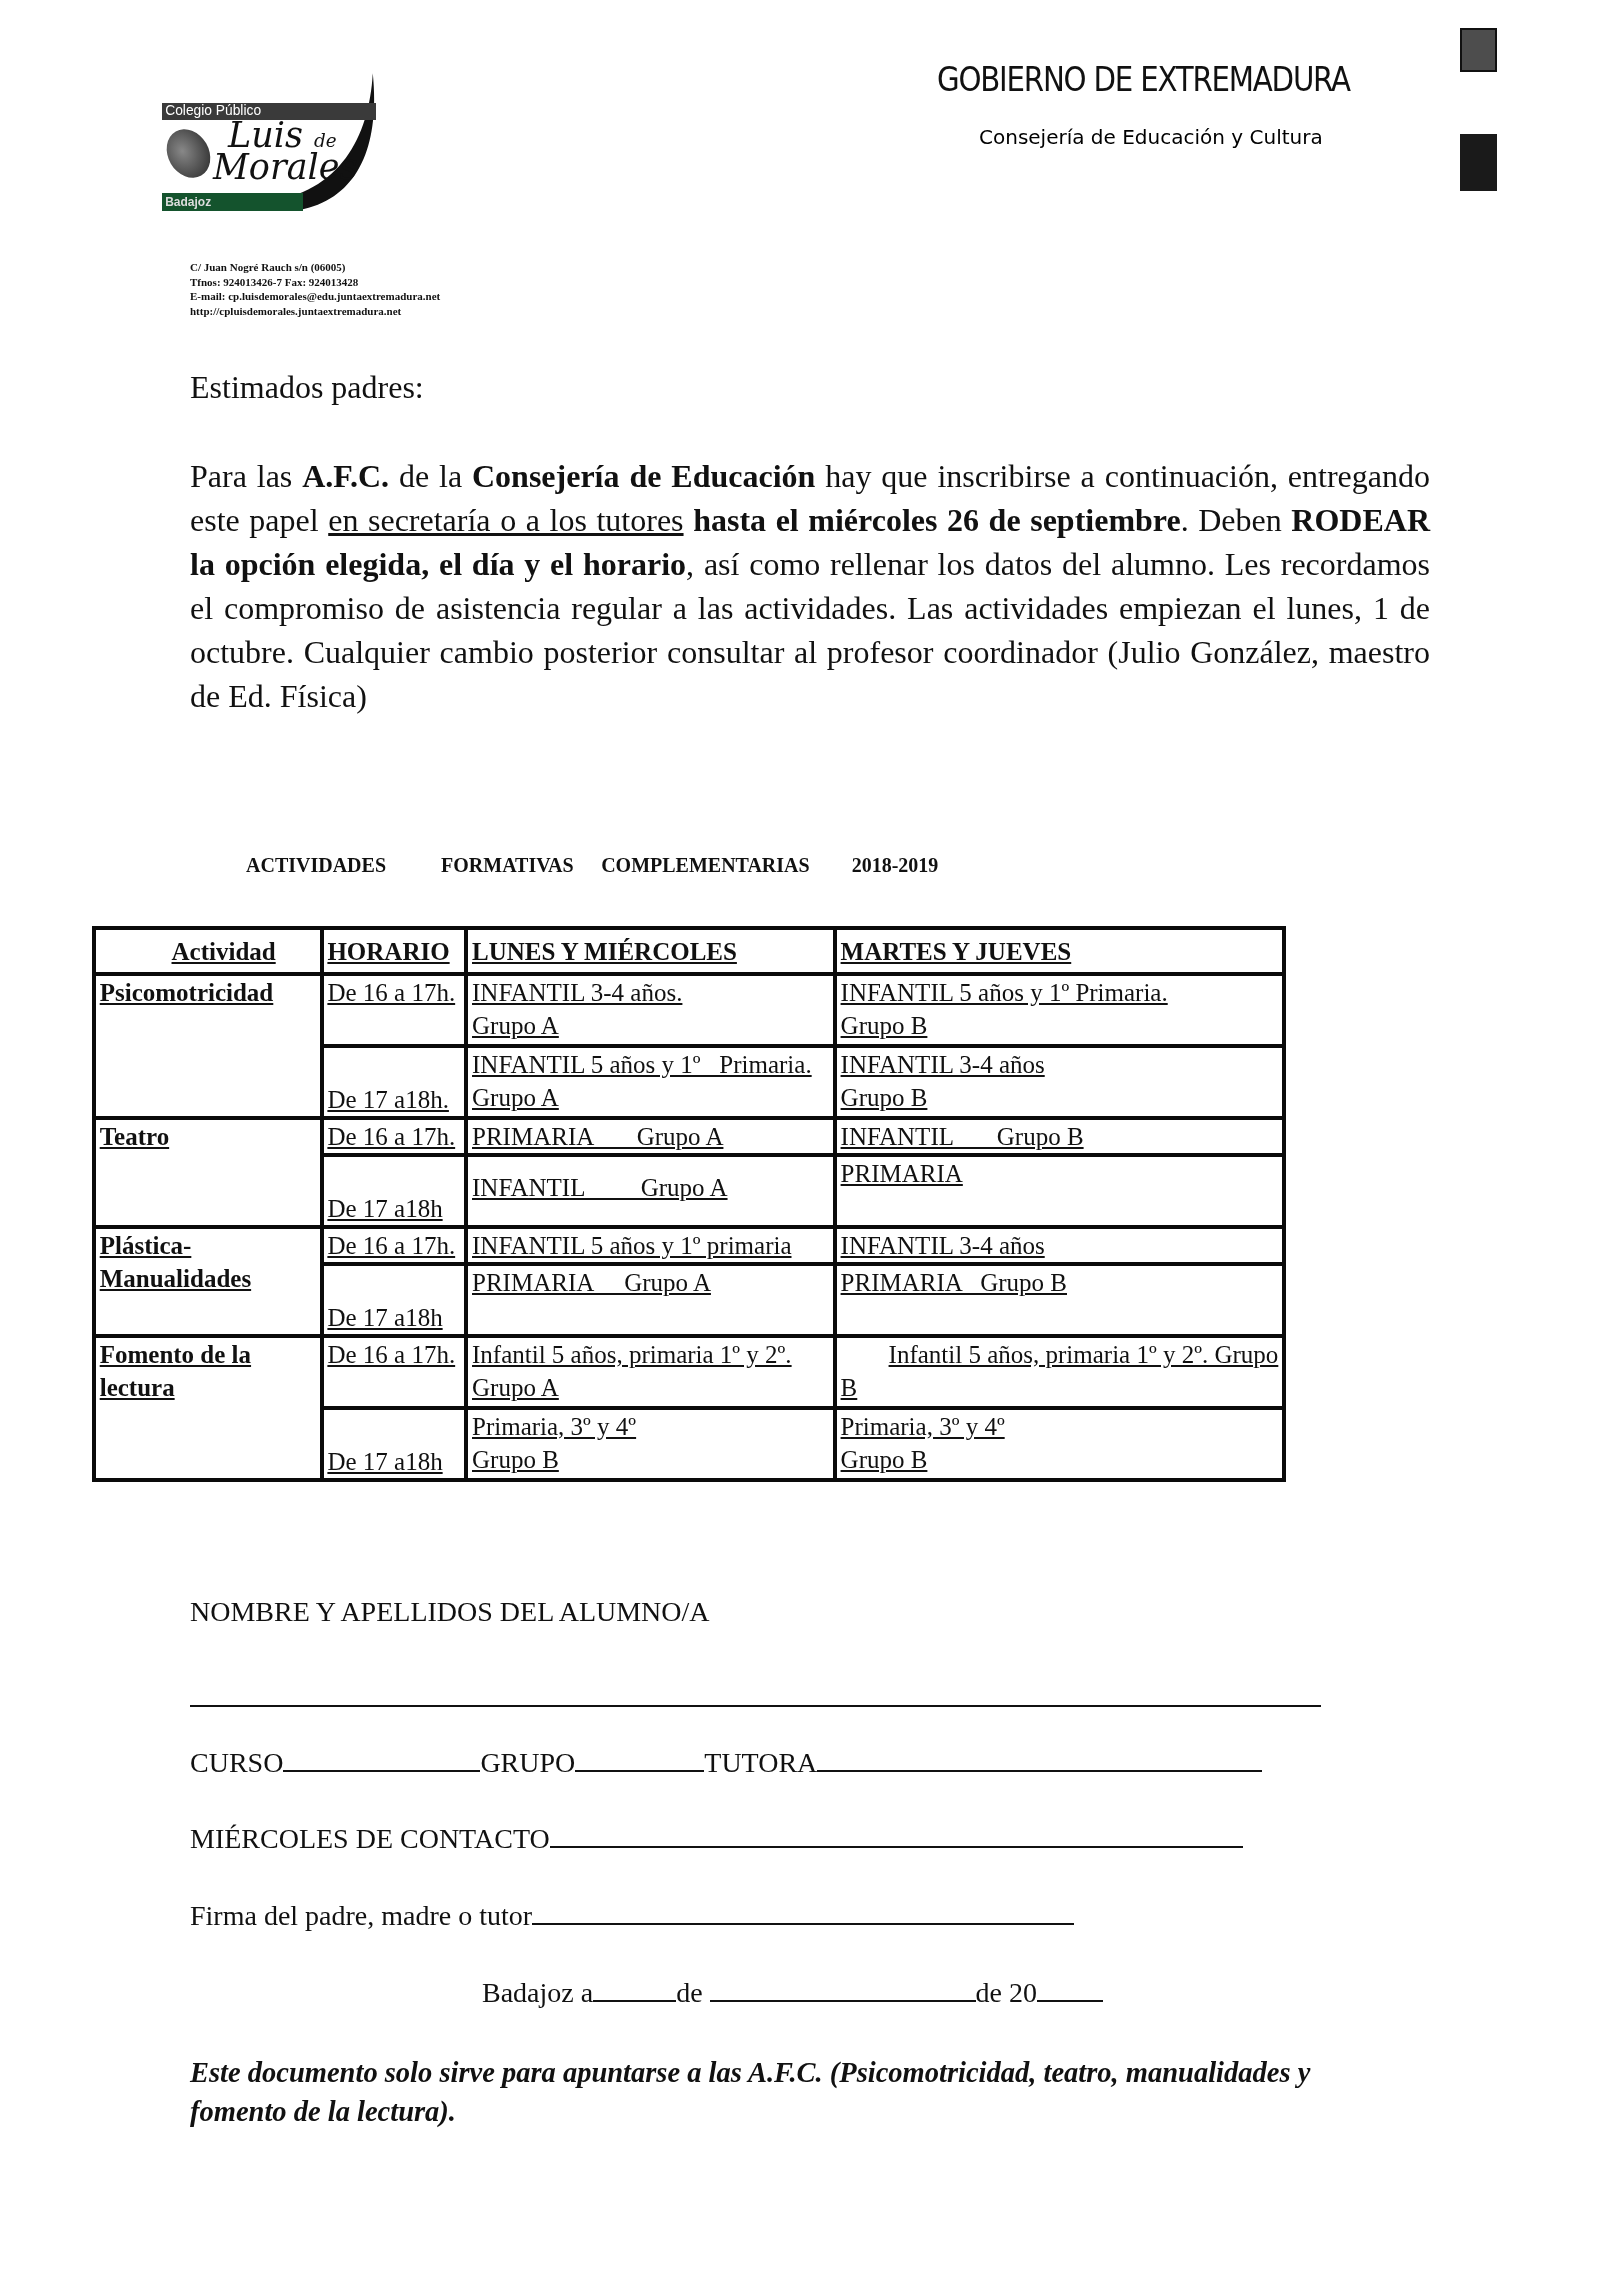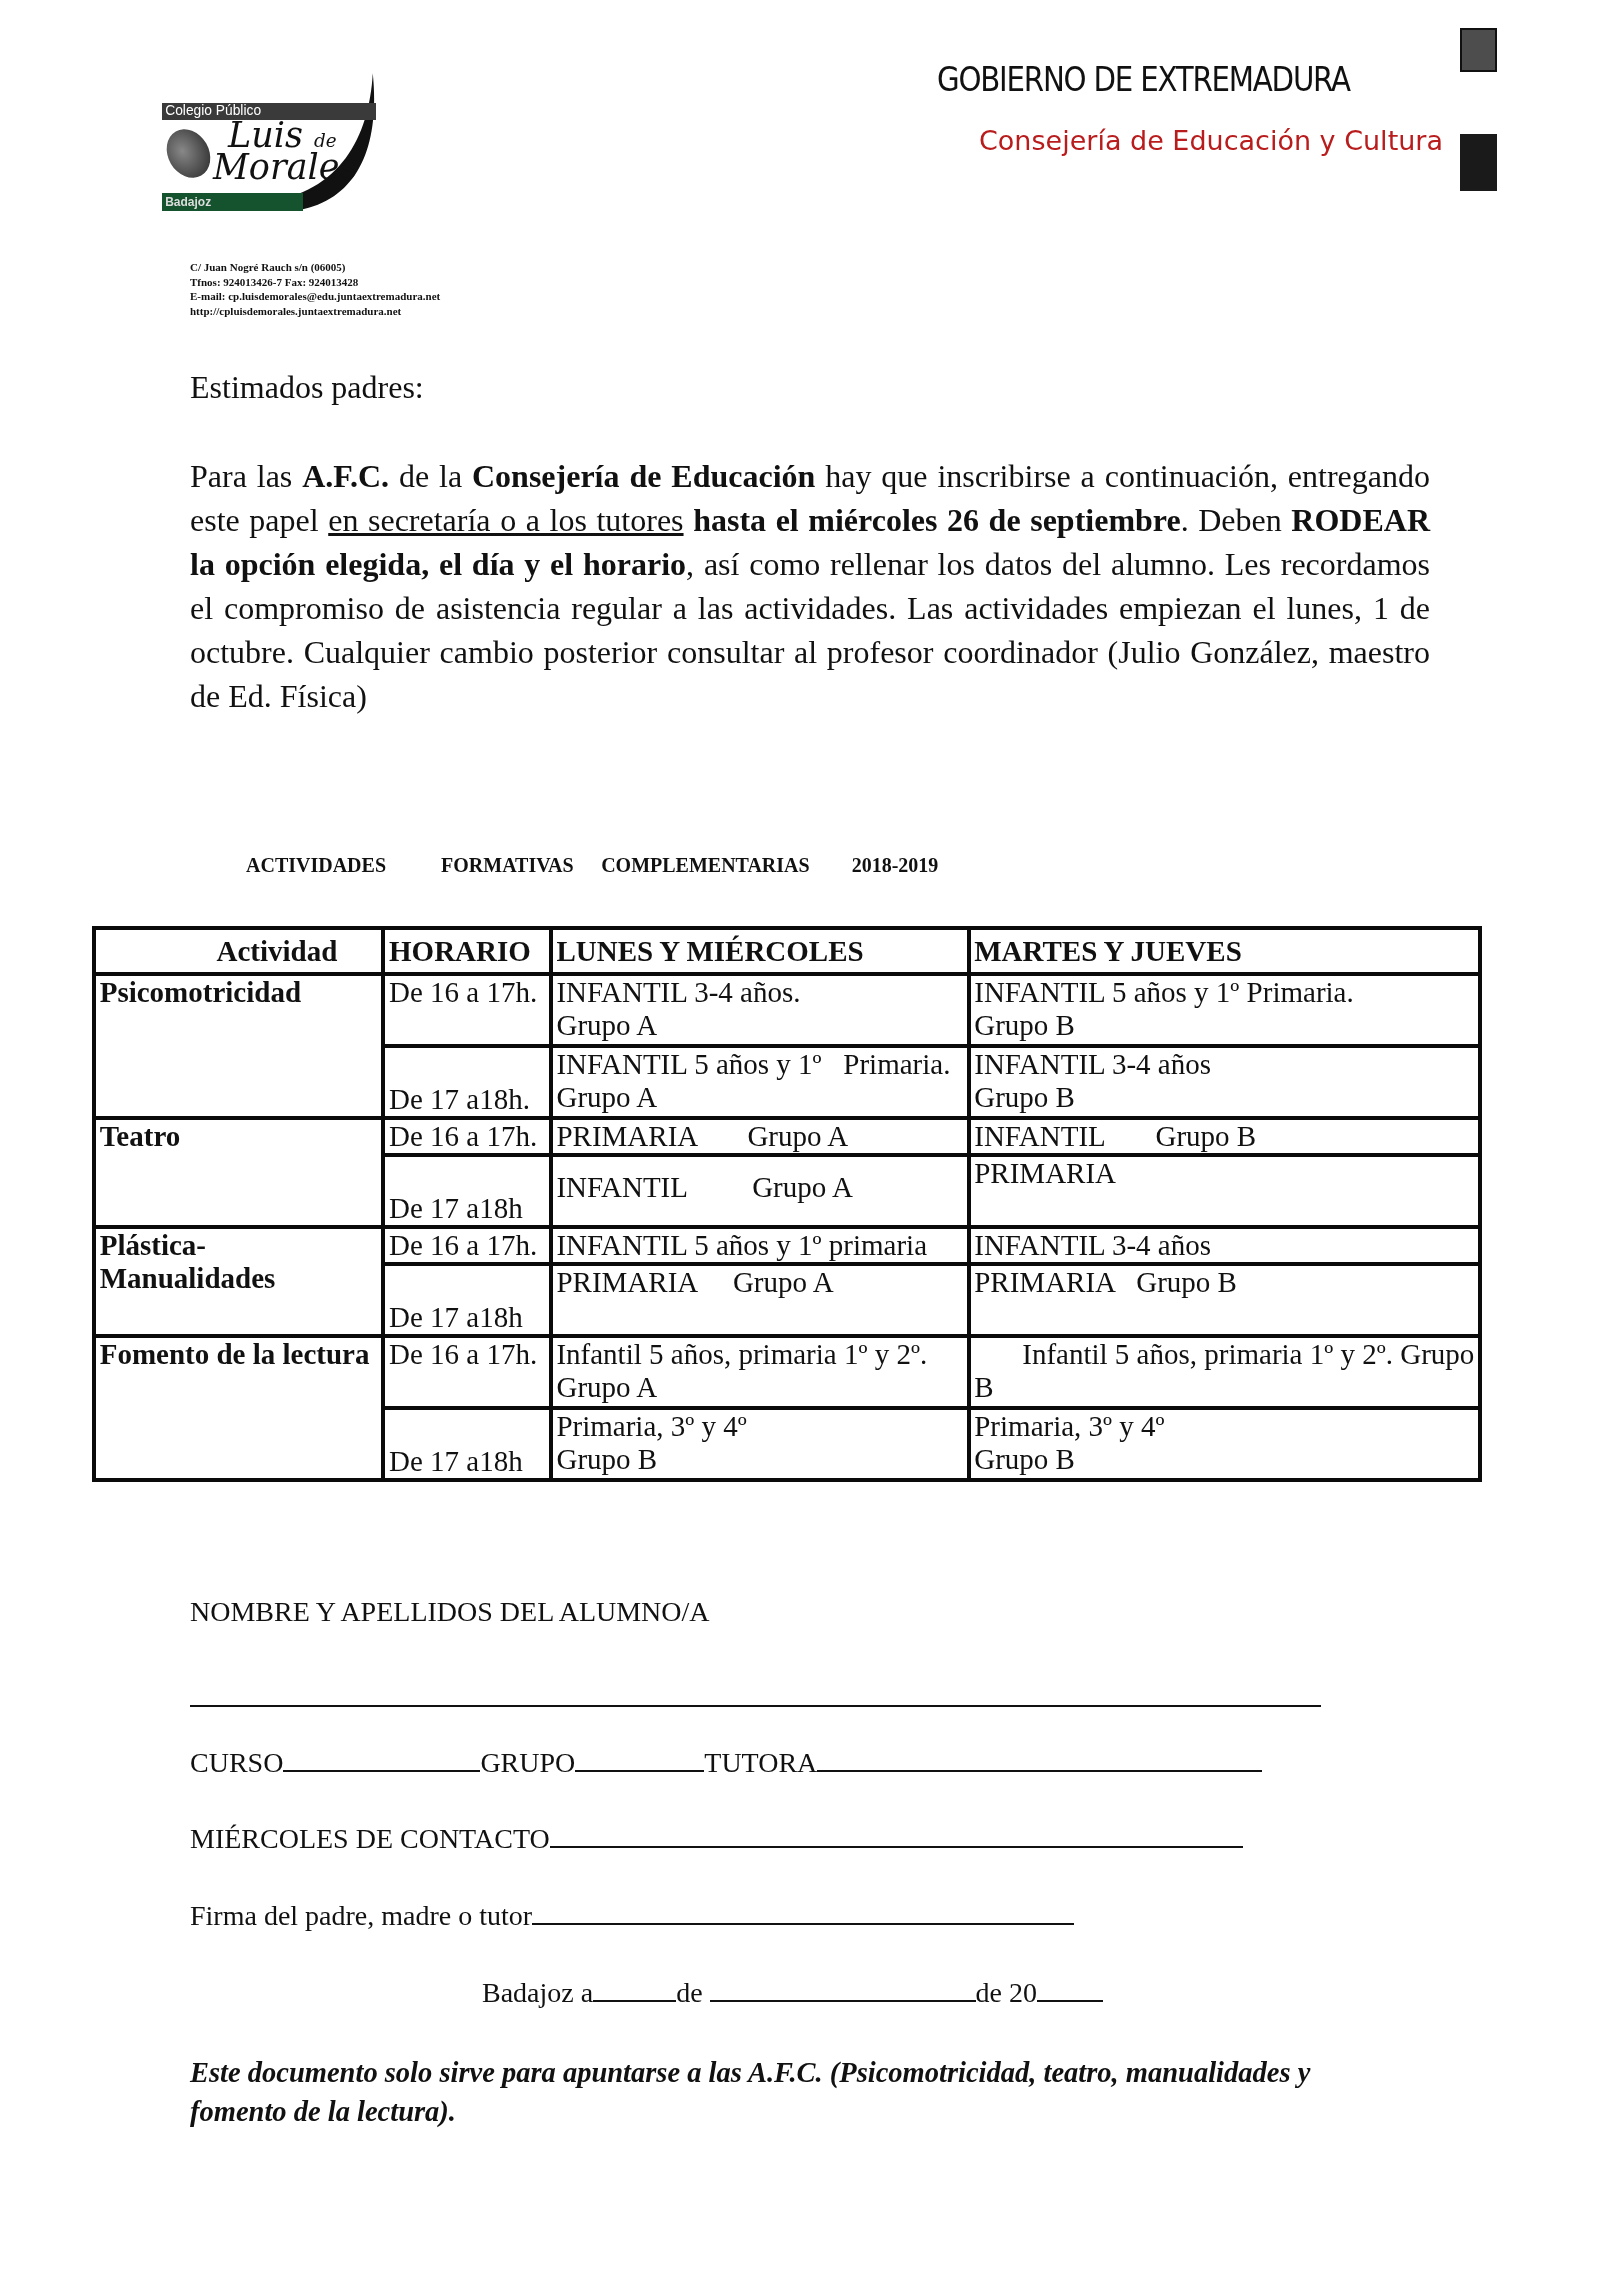--- a/index.html
+++ b/index.html
@@ -16,35 +16,35 @@
   .logo .script1 { position: absolute; left: 72px; top: 51px; font-family: "DejaVu Serif", serif; font-style: italic; font-size: 35px; color: #111; }
   .logo .script-de { font-size: 18.4px; }
   .logo .script2 { position: absolute; left: 57px; top: 83px; font-family: "DejaVu Serif", serif; font-style: italic; font-size: 35px; color: #111; }
   .logo .emblem { position: absolute; left: 7.3px; top: 64px; width: 51px; height: 51px; border-radius: 50%; background: radial-gradient(circle at 40% 40%, #888, #222); transform: rotate(-30deg) scaleX(0.8); }
   .logo svg.swoosh { position: absolute; left: 0; top: 0; }
 
   .address { left: 190px; top: 260px; font-family: "Liberation Serif", serif; font-weight: bold; font-size: 11px; line-height: 14.7px; color: #111; }
 
   
   .gov-title { left: 937px; top: 59px; font-family: "DejaVu Sans", sans-serif; font-size: 34px; letter-spacing: -1.4px; color: #111; transform: scaleX(0.86); transform-origin: left; white-space: nowrap; }
-  .gov-sub { left: 979px; top: 125px; font-family: "DejaVu Sans", sans-serif; font-size: 27px; color: #b91c1c; white-space: nowrap; }
+  .gov-sub { left: 979px; top: 125px; font-family: "DejaVu Sans", sans-serif; font-size: 20px; color: #000000; white-space: nowrap; }
   .sq1 { left: 1460px; top: 27.5px; width: 37px; height: 44px; background: #4d4d4d; border: 2.8px solid #111; box-sizing: border-box; }
   .sq2 { left: 1460px; top: 134px; width: 37px; height: 57px; background: #1a1a1a; }
 
   
   .greeting { left: 190px; top: 369px; font-size: 32px; }
   .para { left: 190px; top: 454px; width: 1240px; font-size: 32px; line-height: 44px; text-align: justify; text-align-last: left; }
   .para b { font-weight: bold; }
   .para u { text-decoration: underline; }
 
   .table-title { left: 246px; top: 854px; font-size: 20px; font-weight: bold; white-space: nowrap; word-spacing: 1.8px; }
   .table-title span { display: inline-block; }
 
   
-  table.afc { position: absolute; left: 92px; top: 926px; width: 1390px; border-collapse: collapse; font-size: 29px; line-height: 33px; }
+  table.afc { position: absolute; left: 92px; top: 926px; width: 1194px; border-collapse: collapse; font-size: 25px; line-height: 33px; text-decoration: underline; }
   table.afc td, table.afc th { border: 4.6px solid #0a0a0a; padding: 0 3.7px; vertical-align: top; text-align: left; font-weight: normal; }
   table.afc th { font-weight: bold; height: 42px; vertical-align: middle; }
   table.afc th.act { text-align: right; padding-right: 44px; }
   table.afc td.actname { font-weight: bold; }
   table.afc .col1 { width: 334px; }
   table.afc .col2 { width: 174px; margin-top: 32px; }
   table.afc .col3 { width: 422px; }
   table.afc td.bottom { vertical-align: bottom; }
   table.afc tr.r2 td { height: 68px; }
   table.afc tr.r1 td { height: 33px; }

